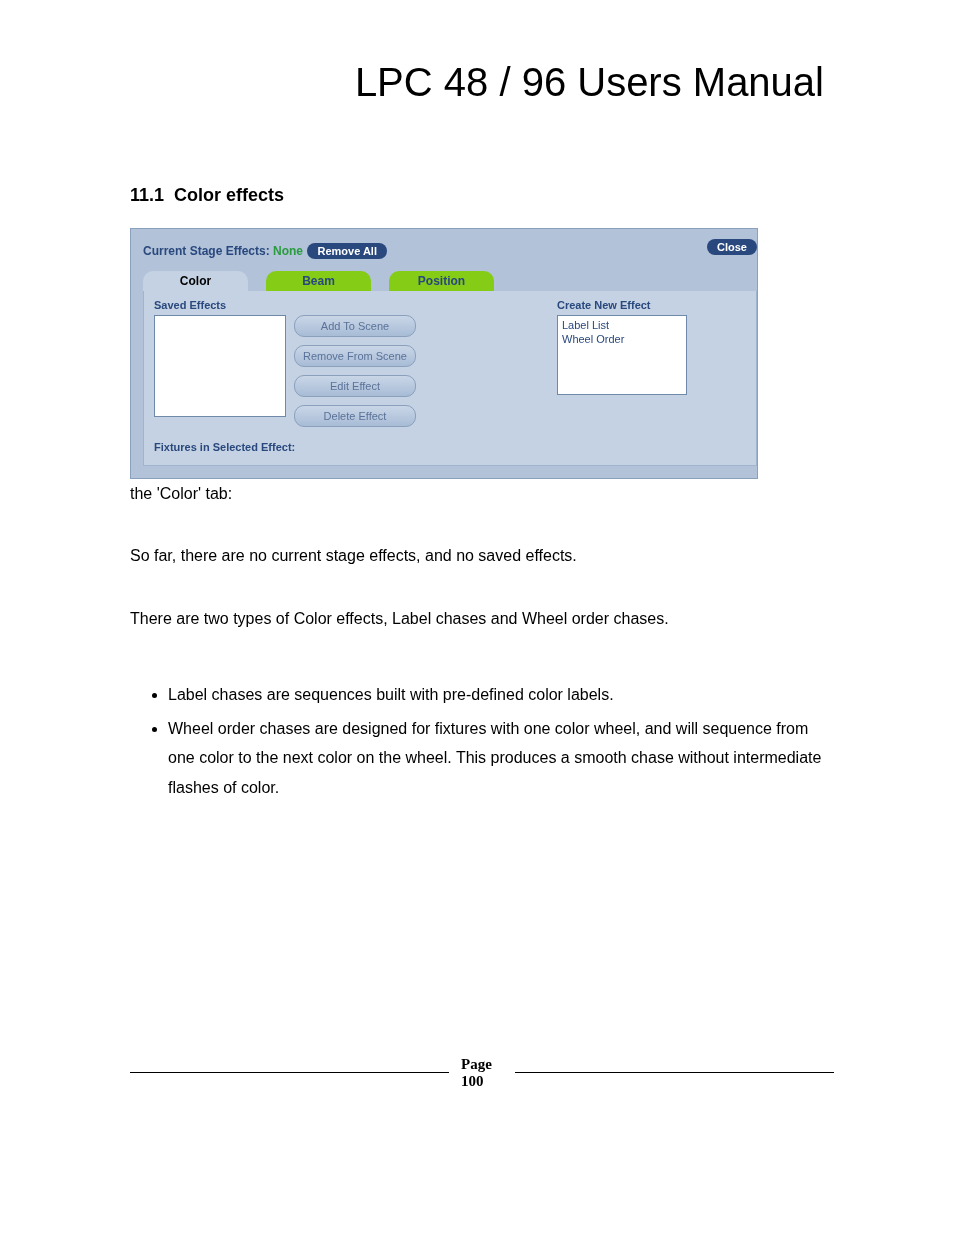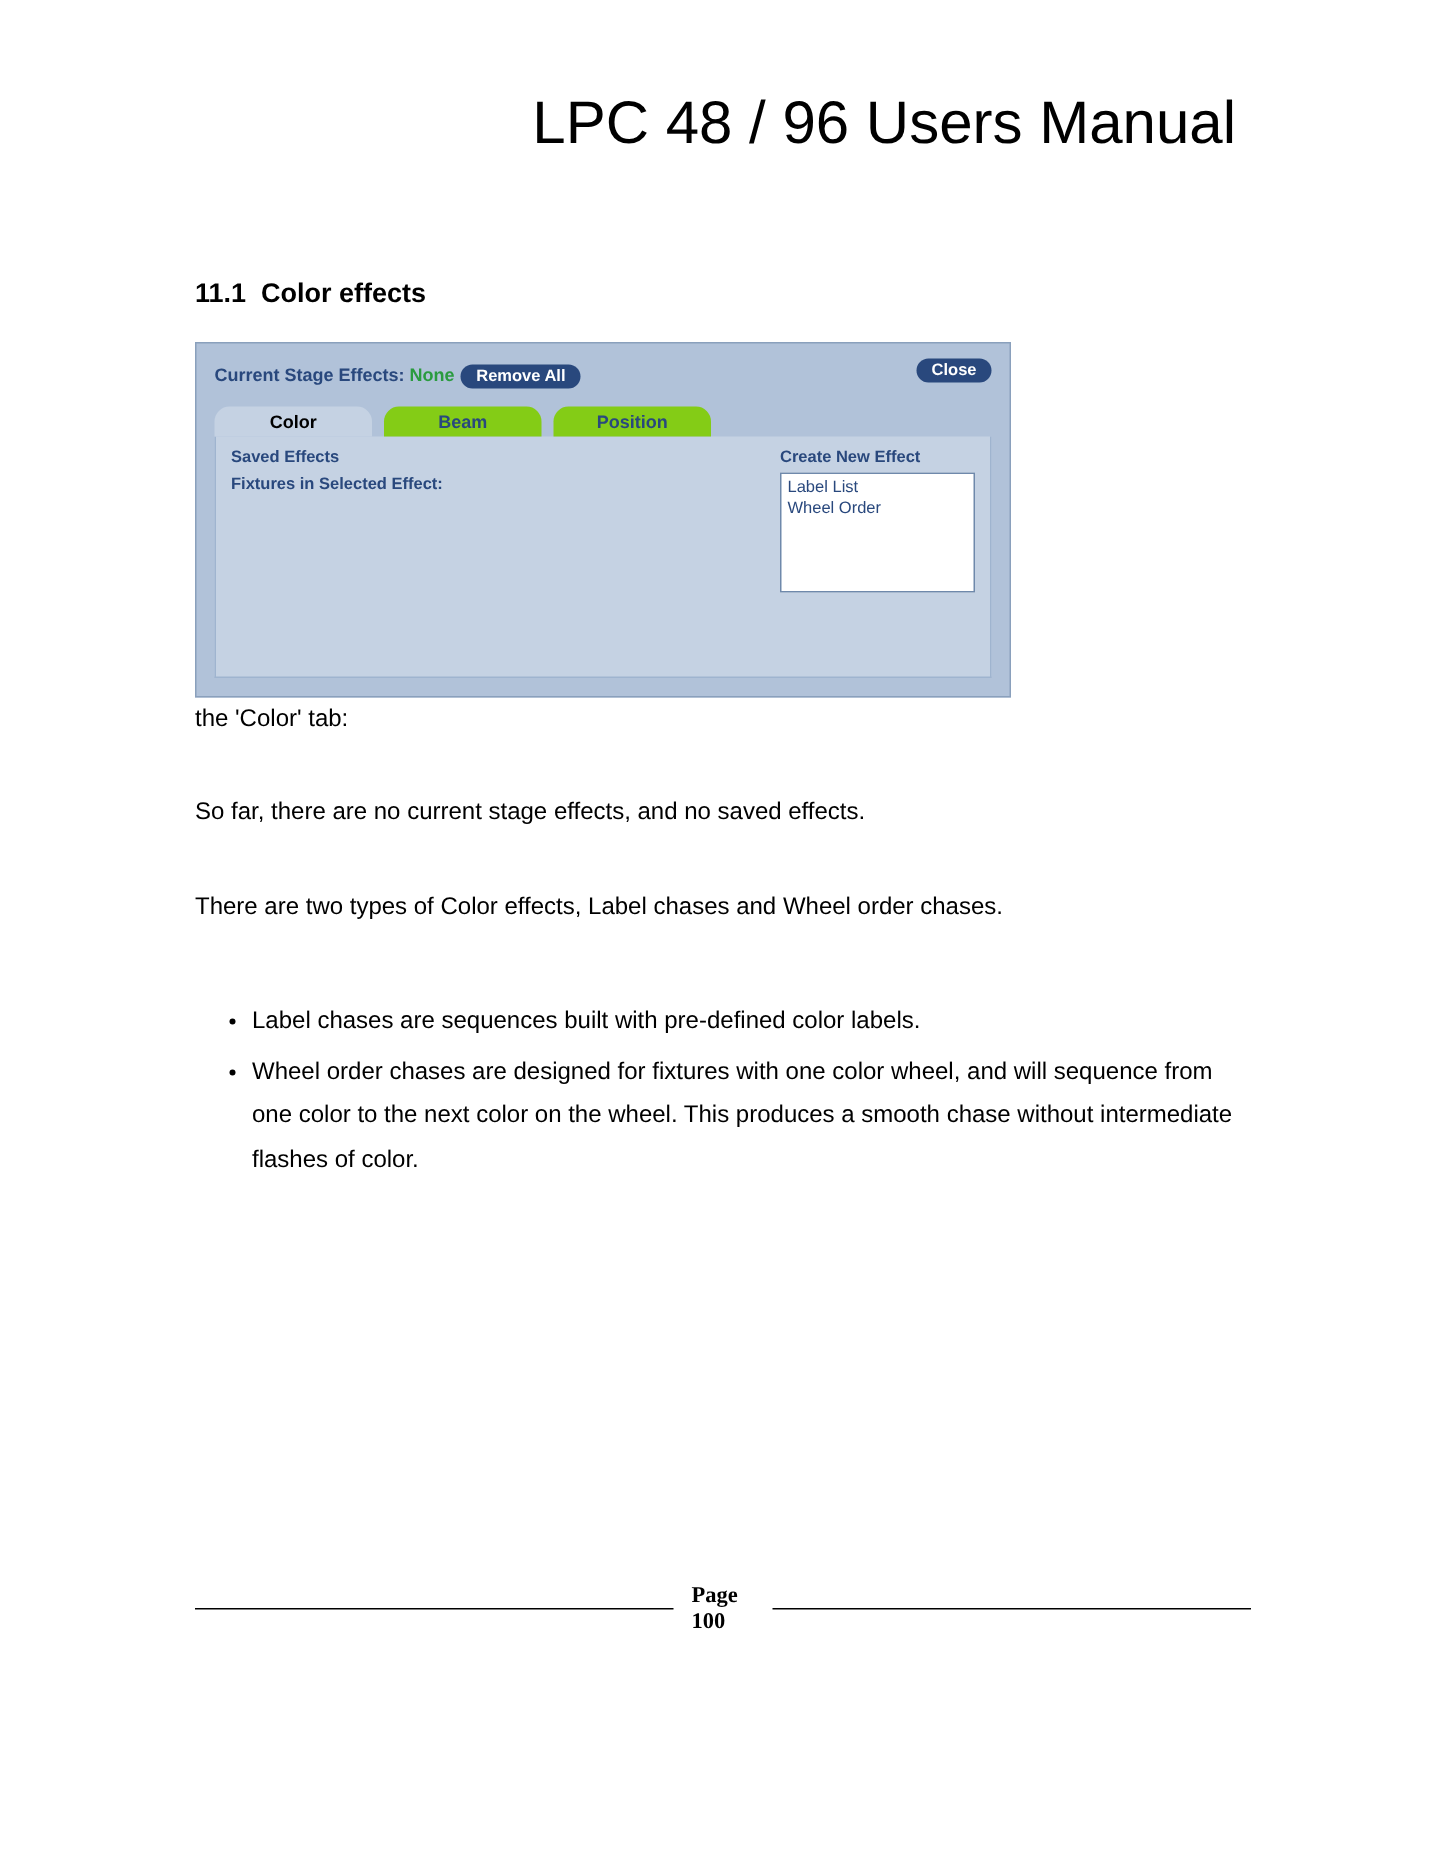--- a/index.html
+++ b/index.html
@@ -28,23 +28,23 @@
     margin-bottom: 22px;
   }
   .body-text {
     font-size: 16px;
     line-height: 1.4;
     margin-bottom: 10px;
   }
   .screenshot {
     background: #b1c2d9;
     border: 1px solid #8aa0bc;
-    width: 544px;
+    width: 628px;
     margin: 20px 0 4px 0;
-    padding: 10px 12px 12px 12px;
+    padding: 10px 0 12px 12px;
     font-family: "Trebuchet MS", Arial, sans-serif;
     box-sizing: border-box;
     position: relative;
   }
   .stage-row {
     display: flex;
     justify-content: space-between;
     align-items: flex-start;
   }
   .stage-label {
@@ -61,21 +61,21 @@
     color: #fff;
     font-size: 11px;
     font-weight: bold;
     padding: 2px 10px;
     border-radius: 8px;
     display: inline-block;
   }
   .remove-all { margin-top: 4px; }
   .tabs {
     display: flex;
-    gap: 8px;
+    gap: 18px;
     margin-top: 12px;
   }
   .tab {
     width: 105px;
     text-align: center;
     font-size: 12px;
     font-weight: bold;
     padding: 3px 0;
     border-top-left-radius: 10px;
     border-top-right-radius: 10px;
@@ -201,20 +201,29 @@
 
     <div class="tabs">
       <div class="tab active">Color</div>
       <div class="tab">Beam</div>
       <div class="tab">Position</div>
     </div>
 
     <div class="panel">
       <div class="col-left">
         <div class="panel-label">Saved Effects</div>
+        <div class="row-flex">
+          <div class="white-box"></div>
+          <div class="btn-col">
+            <div class="wide-btn">Add To Scene</div>
+            <div class="wide-btn">Remove From Scene</div>
+            <div class="wide-btn">Edit Effect</div>
+            <div class="wide-btn">Delete Effect</div>
+          </div>
+        </div>
         <div class="fixtures-label">Fixtures in Selected Effect:</div>
       </div>
       <div class="col-right">
         <div style="margin-left:120px;">
           <div class="panel-label">Create New Effect</div>
           <div class="effect-list-box">
             <div>Label List</div>
             <div>Wheel Order</div>
           </div>
         </div>

